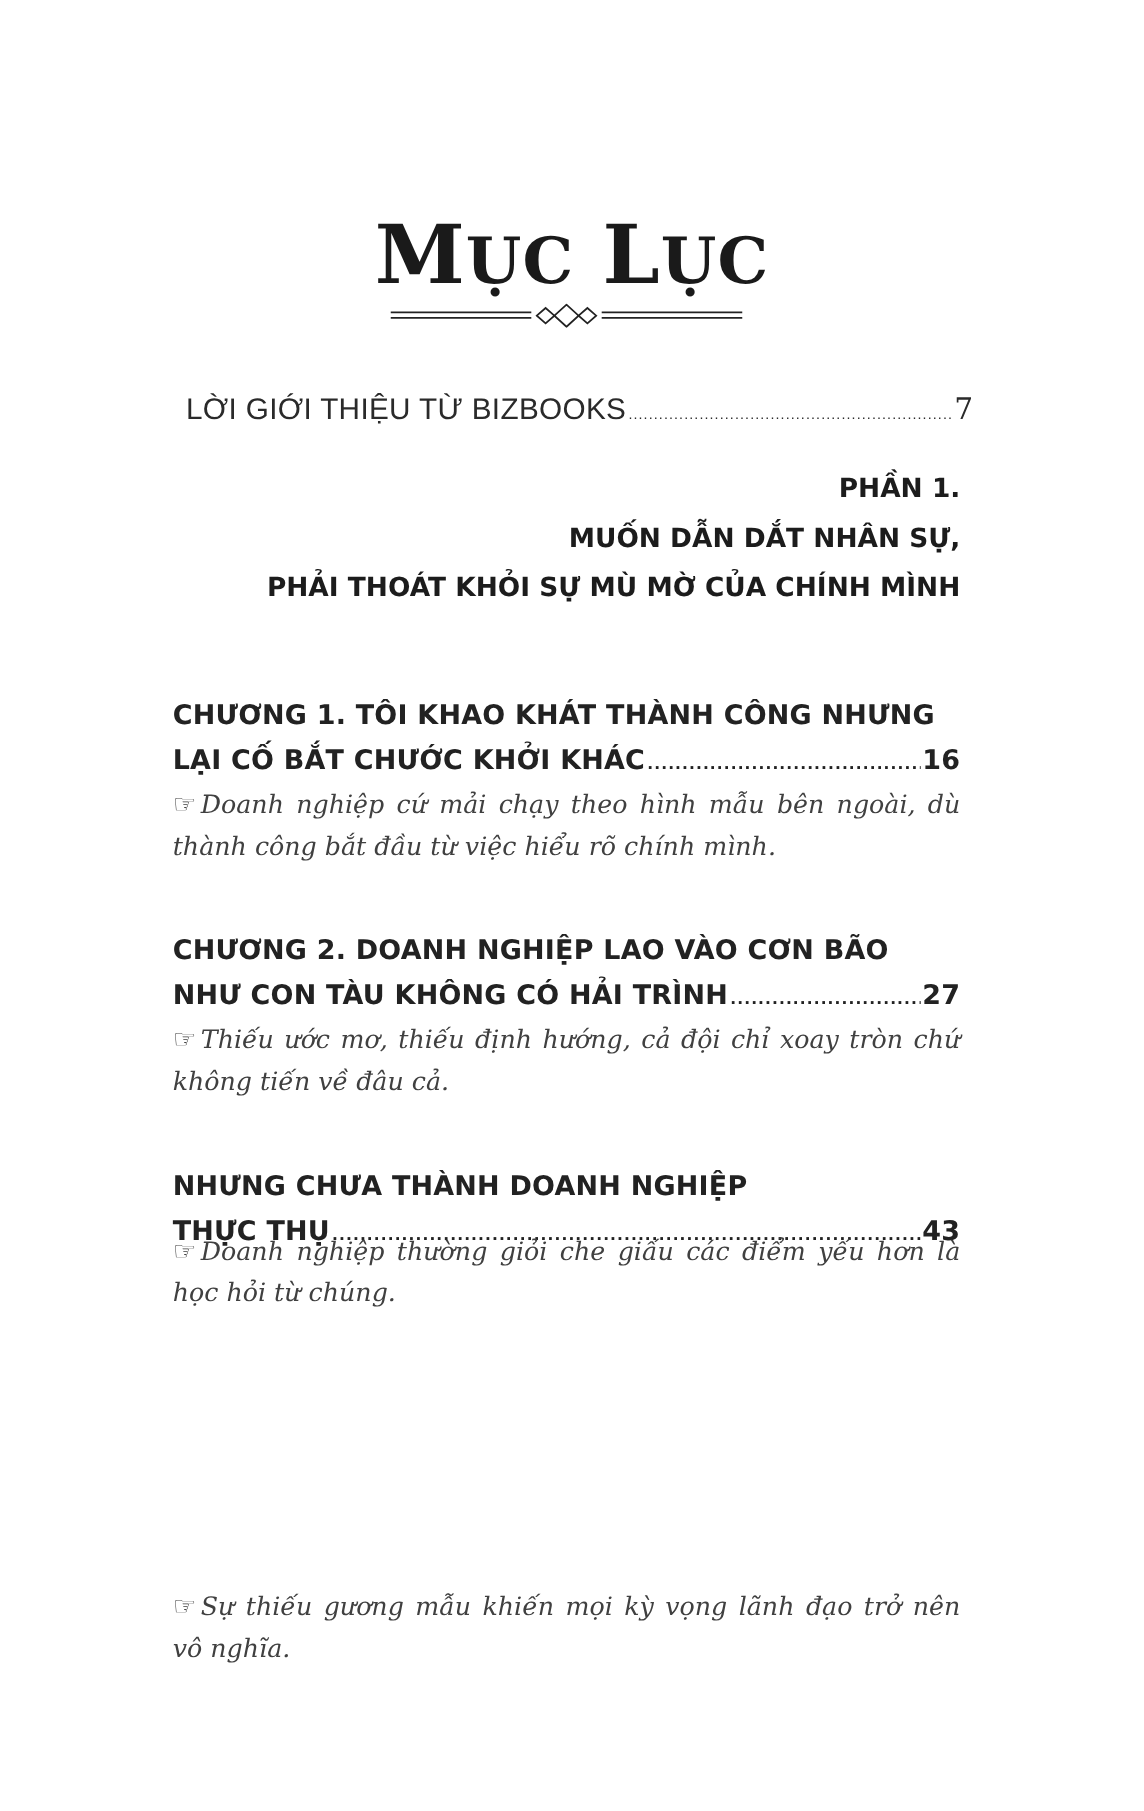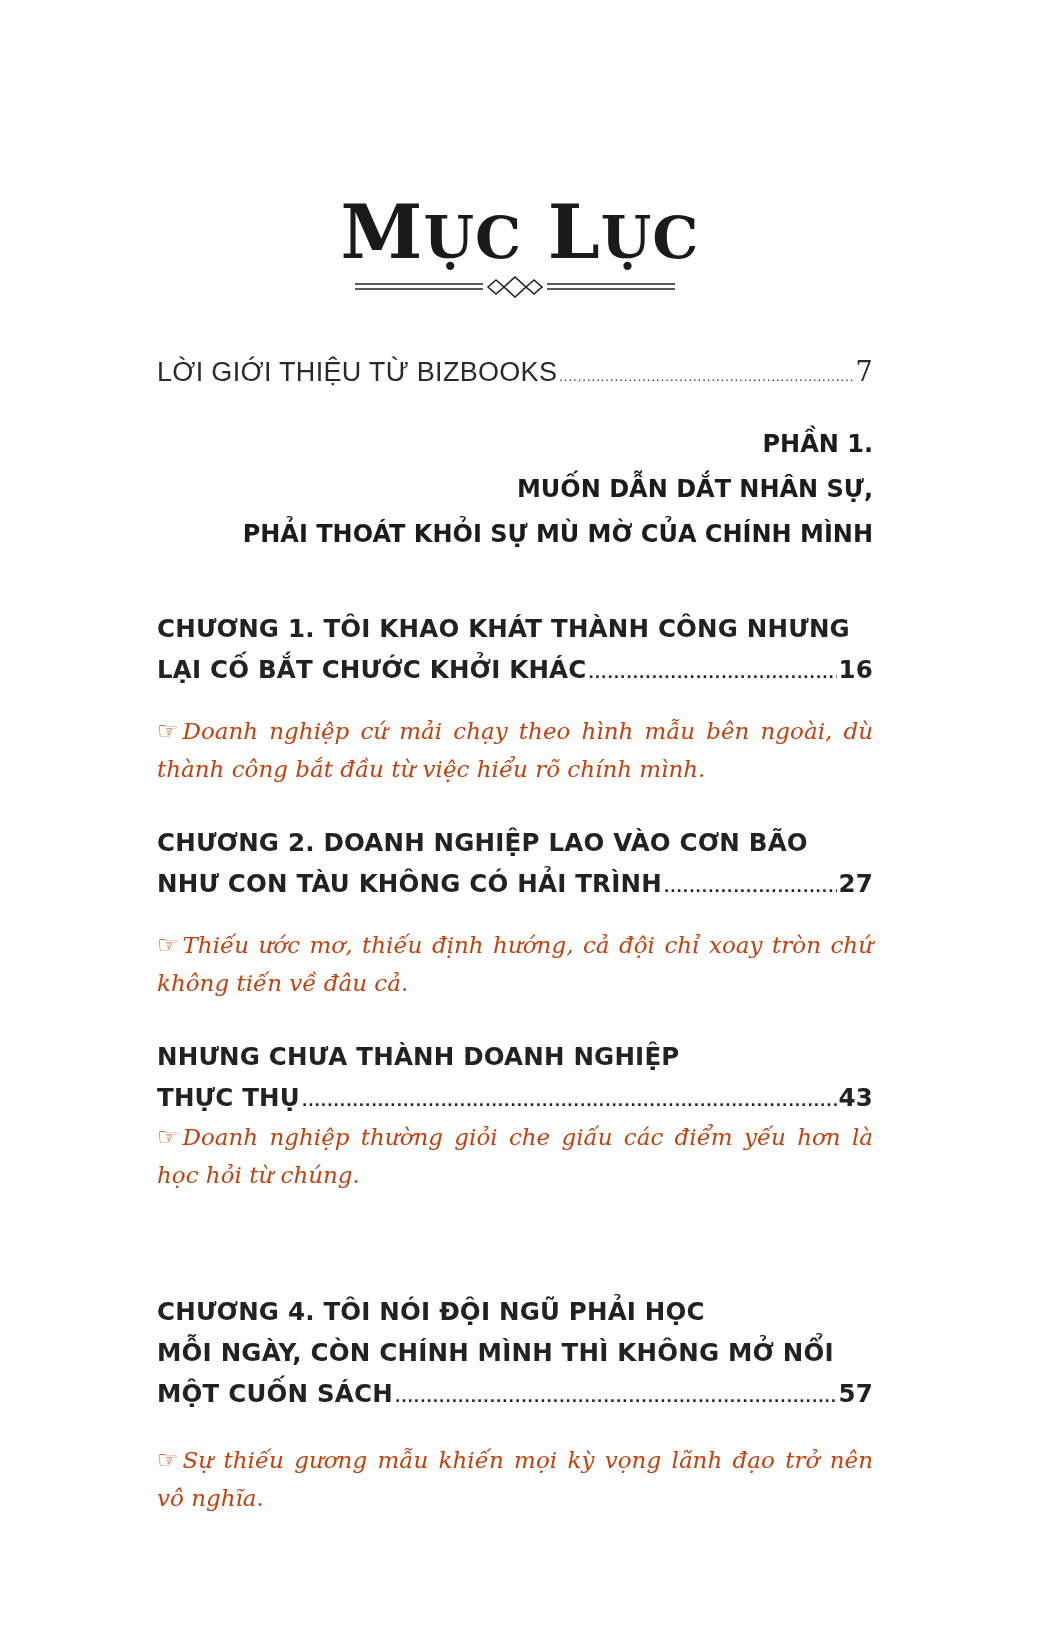--- a/index.html
+++ b/index.html
@@ -8,44 +8,44 @@
 
   .title {
     position: absolute; left: 0; top: 192px; width: 1040px; text-align: center;
     font-family: "DejaVu Serif", "Liberation Serif", serif;
     font-weight: bold; font-size: 70px; line-height: 80px; letter-spacing: 1px; color: #1a1a1a;
   }
   .title .big { font-size: 74px; }
   .title .small { font-size: 58px; }
   .ornament { position: absolute; left: 355px; top: 276px; width: 320px; height: 22px; }
 
-  .toc { position: absolute; left: 157px; width: 716px; font-family: "Liberation Sans", "DejaVu Sans", sans-serif; }
+  .toc { position: absolute; left: 169px; width: 716px; font-family: "Liberation Sans", "DejaVu Sans", sans-serif; }
 
   .intro { top: 352px; font-size: 27px; line-height: 40px; color: #2a2a2a; font-weight: normal; letter-spacing: 0.3px; }
 
   .entry { display: flex; align-items: baseline; }
   .entry .lbl { white-space: nowrap; }
   .entry .dots { flex: 1; overflow: hidden; white-space: nowrap; margin: 0 2px; letter-spacing: 1px; font-weight: bold; font-size: 14px; }
   .entry .dots::before { content: "..................................................................................................................................................................................................................................."; }
   .entry .pg { white-space: nowrap; }
 
   .part {
     position: absolute; left: 157px; width: 716px; top: 422px; text-align: right;
     font-family: "DejaVu Sans", "Liberation Sans", sans-serif; font-weight: bold; font-size: 24px; line-height: 45px; color: #1c1c1c;
   }
 
   .chapter {
     position: absolute; left: 157px; width: 716px;
-    font-family: "DejaVu Sans", "Liberation Sans", sans-serif; font-weight: bold; font-size: 24.5px; line-height: 41px; color: #222222; letter-spacing: 0.2px;
+    font-family: "DejaVu Sans", "Liberation Sans", sans-serif; font-weight: bold; font-size: 24.5px; line-height: 41px; color: #222222; letter-spacing: 0.2px; margin-top: 21px;
   }
   .chapter .line { white-space: nowrap; }
 
   .note {
     position: absolute; left: 157px; width: 716px;
-    font-family: "DejaVu Serif", "Liberation Serif", serif; font-style: italic; font-size: 23px; line-height: 38px; color: #c2410c; text-align: justify;
+    font-family: "DejaVu Serif", "Liberation Serif", serif; font-style: italic; font-size: 23px; line-height: 38px; color: #404040; text-align: justify;
   }
   .note .hand { font-style: normal; font-size: 24px; margin-right: 4px; }
 </style>
 </head>
 <body>
 
 <div class="page">
 
   <div class="title">
     <span><span class="big">M</span><span class="small">ỤC</span></span>
@@ -105,26 +105,17 @@
     <div class="entry">
       <span class="lbl">THỰC THỤ</span>
       <span class="dots"></span>
       <span class="pg">43</span>
     </div>
   </div>
   <div class="note" style="top:1118px;">
     <span class="hand">☞</span><span>Doanh nghiệp thường giỏi che giấu các điểm yếu hơn là học hỏi từ chúng.</span>
   </div>
 
-  <div class="chapter" style="top:1291px;">
-    <div class="line">CHƯƠNG 4. TÔI NÓI ĐỘI NGŨ PHẢI HỌC</div>
-    <div class="line">MỖI NGÀY, CÒN CHÍNH MÌNH THÌ KHÔNG MỞ NỔI</div>
-    <div class="entry">
-      <span class="lbl">MỘT CUỐN SÁCH</span>
-      <span class="dots"></span>
-      <span class="pg">57</span>
-    </div>
-  </div>
   <div class="note" style="top:1441px;">
     <span class="hand">☞</span><span>Sự thiếu gương mẫu khiến mọi kỳ vọng lãnh đạo trở nên vô nghĩa.</span>
   </div>
 
 </div>
 
 </body></html>

